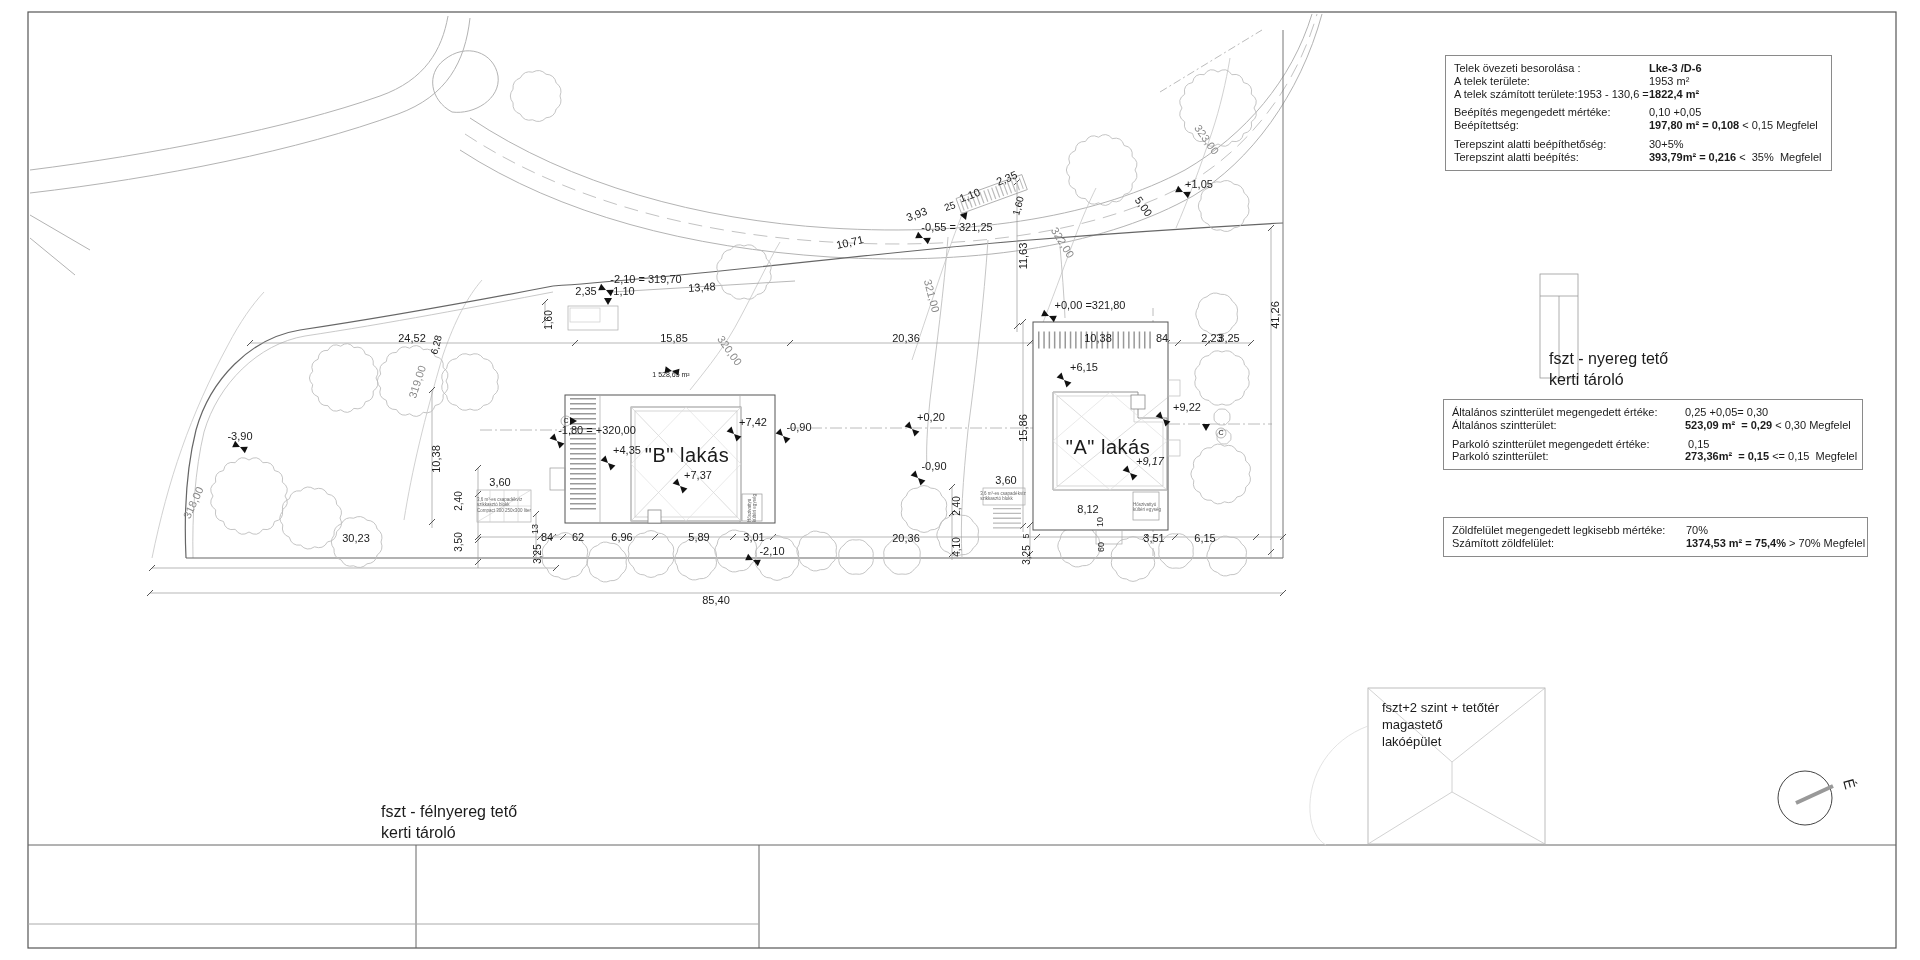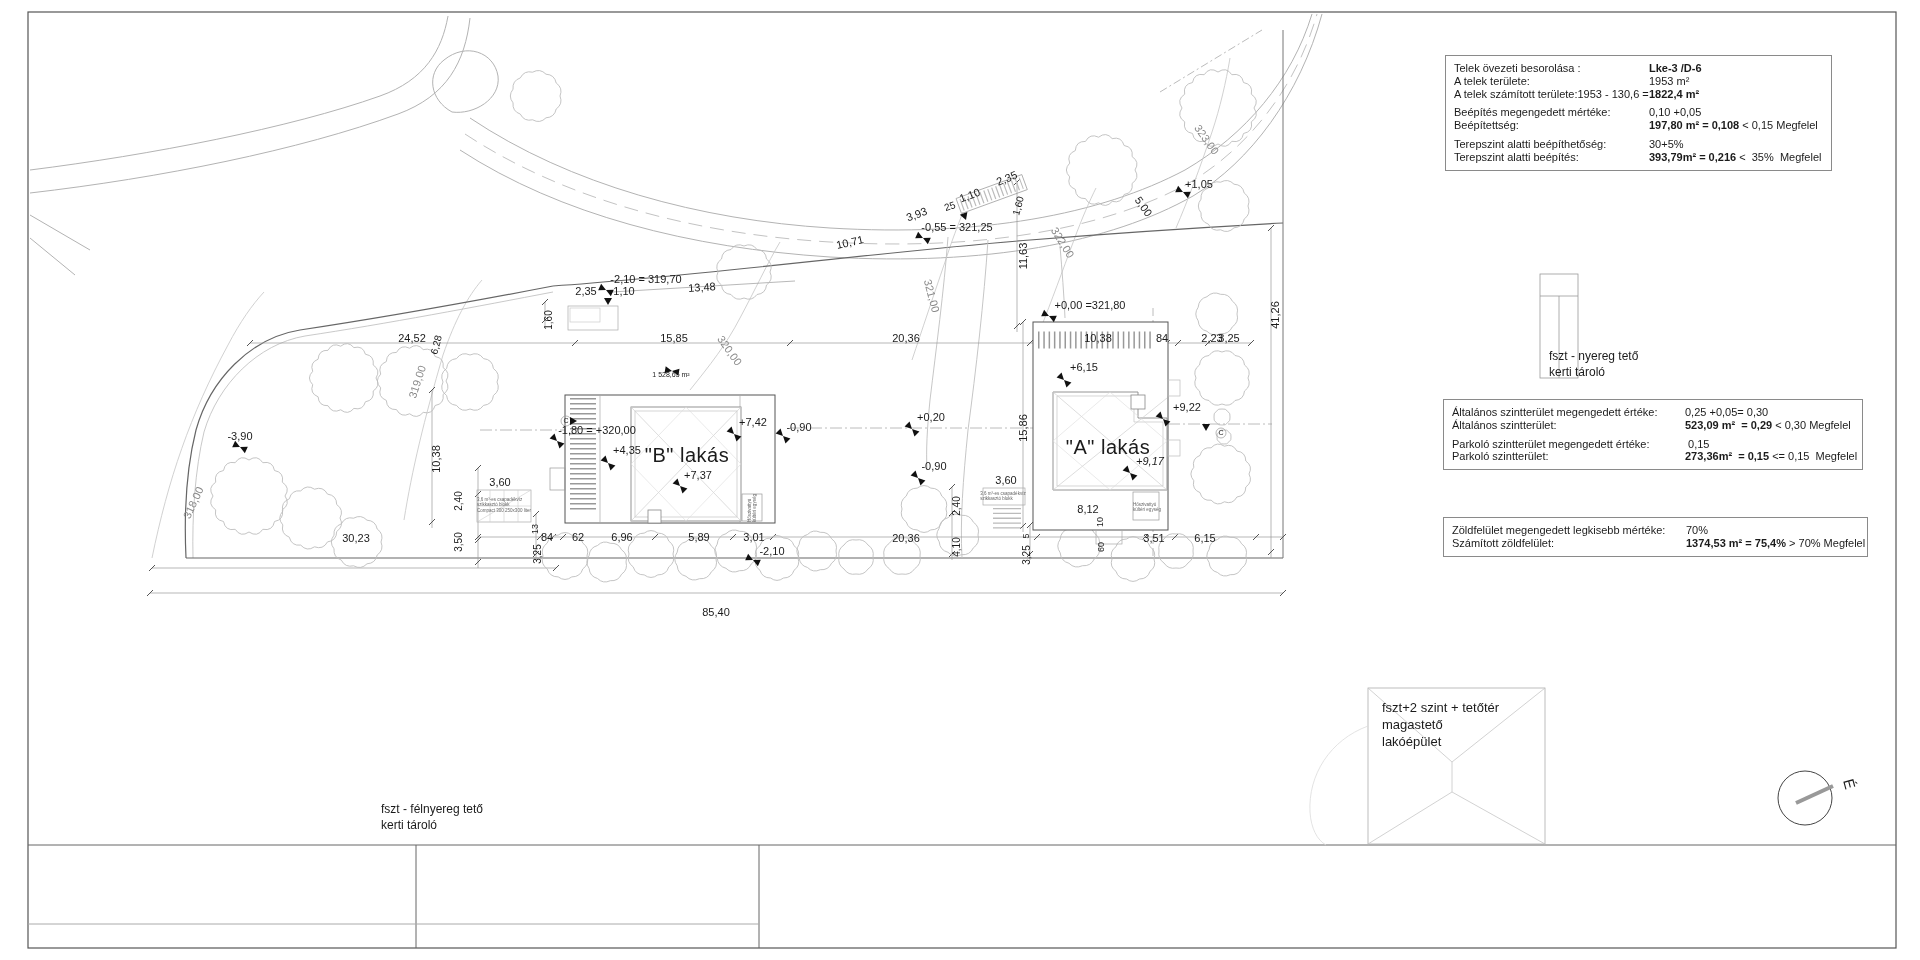--- a/index.html
+++ b/index.html
@@ -6,21 +6,21 @@
   .sheet{position:relative;width:1920px;height:960px;background:#fff;
          font-family:"Liberation Sans",sans-serif;overflow:hidden;color:#1b1b1b;}
   svg.plan{position:absolute;left:0;top:0;}
   #annotations{position:absolute;left:0;top:0;width:1920px;height:960px;pointer-events:none;}
   .ann{position:absolute;white-space:pre;line-height:1.08;color:#1b1b1b;}
   .dim{font-size:11px;}
   .lvl{font-size:11px;}
   .contour{font-size:11px;color:#8a8a8a;}
   .big{font-size:20px;letter-spacing:.5px;}
   .tiny{font-size:4.5px;color:#666;line-height:1.2;}
-  .note{font-size:12px;line-height:1.3;}
+  .note{font-size:16px;line-height:1.3;}
   .north{font-size:15px;}
   .infobox{position:absolute;border:1px solid #8a8a8a;background:#fff;
            padding:6px 8px;font-size:11px;line-height:12.8px;}
   .row{display:flex;}
   .row .lbl{flex:0 0 auto;width:var(--lw,200px);}
   .row .val{white-space:pre;}
   .sp{height:6px;}
   b{font-weight:bold;}
 </style>
 </head>
@@ -259,21 +259,21 @@
       <div class="ann dim" style="left: 459px; top: 501px; font-size: 10px; transform: translate(-50%, -50%) rotate(-90deg);">2,40</div>
       <div class="ann dim" style="left: 459px; top: 542px; font-size: 10px; transform: translate(-50%, -50%) rotate(-90deg);">3,50</div>
       <div class="ann dim" style="left: 536px; top: 529px; font-size: 9px; transform: translate(-50%, -50%) rotate(-90deg);">13</div>
       <div class="ann dim" style="left: 538px; top: 554px; font-size: 10px; transform: translate(-50%, -50%) rotate(-90deg);">3,25</div>
       <div class="ann dim" style="left: 547px; top: 538px; transform: translate(-50%, -50%);">84</div>
       <div class="ann dim" style="left: 578px; top: 538px; transform: translate(-50%, -50%);">62</div>
       <div class="ann dim" style="left: 622px; top: 538px; transform: translate(-50%, -50%);">6,96</div>
       <div class="ann dim" style="left: 699px; top: 538px; transform: translate(-50%, -50%);">5,89</div>
       <div class="ann dim" style="left: 754px; top: 538px; transform: translate(-50%, -50%);">3,01</div>
       <div class="ann lvl" style="left: 772px; top: 552px; transform: translate(-50%, -50%);">-2,10</div>
-      <div class="ann dim" style="left: 716px; top: 601px; transform: translate(-50%, -50%); margin-top: 12px;">85,40</div>
+      <div class="ann dim" style="left: 716px; top: 601px; transform: translate(-50%, -50%);">85,40</div>
       <div class="ann lvl" style="left: 597px; top: 431px; transform: translate(-50%, -50%);">-1,80 = +320,00</div>
       <div class="ann lvl" style="left: 627px; top: 451px; transform: translate(-50%, -50%);">+4,35</div>
       <div class="ann big" style="left: 687px; top: 456px; transform: translate(-50%, -50%);">"B" lakás</div>
       <div class="ann lvl" style="left: 698px; top: 476px; transform: translate(-50%, -50%);">+7,37</div>
       <div class="ann lvl" style="left: 753px; top: 423px; transform: translate(-50%, -50%);">+7,42</div>
       <div class="ann lvl" style="left: 799px; top: 428px; transform: translate(-50%, -50%);">-0,90</div>
       <div class="ann dim" style="left: 500px; top: 483px; transform: translate(-50%, -50%);">3,60</div>
       <div class="ann tiny" style="left: 504px; top: 505px; font-size: 4.5px; transform: translate(-50%, -50%);">3,6 m³-es csapadékvíz
 szikkasztó blokk
 Compact 300 250x300 liter</div>

